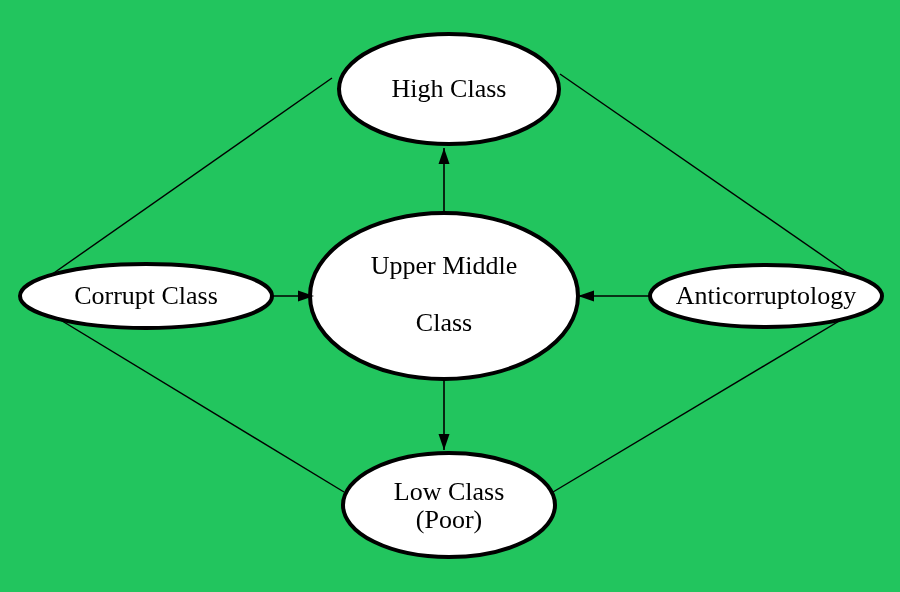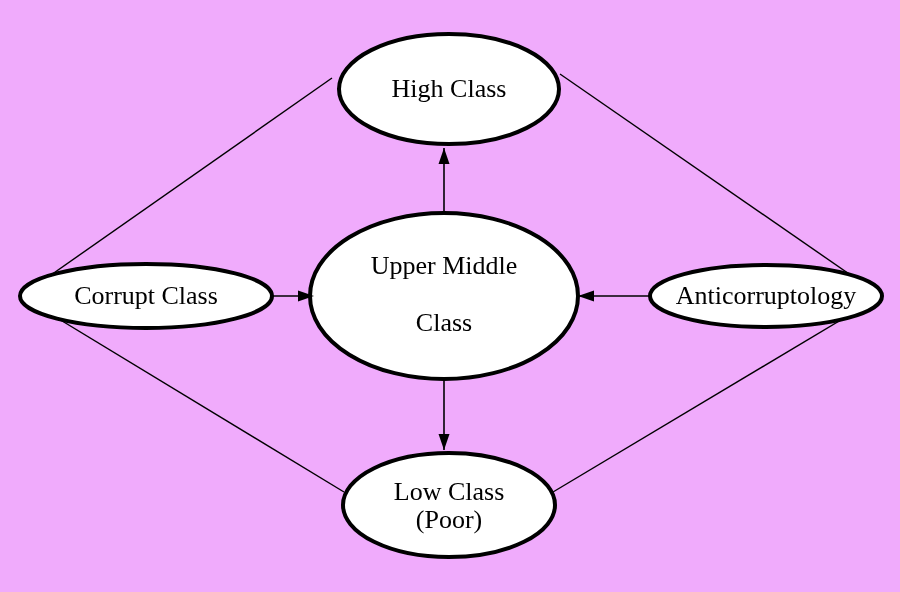--- a/index.html
+++ b/index.html
@@ -4,21 +4,21 @@
 <style>
   html, body {
     margin: 0;
     padding: 0;
     background: #ffffff;
   }
   #diagram-root {
     position: relative;
     width: 900px;
     height: 592px;
-    background: #f0abfc;
+    background: #22c55e;
     overflow: hidden;
     font-family: "Liberation Serif", "DejaVu Serif", serif;
   }
   svg.canvas {
     position: absolute;
     top: 0;
     left: 0;
     width: 900px;
     height: 592px;
   }

